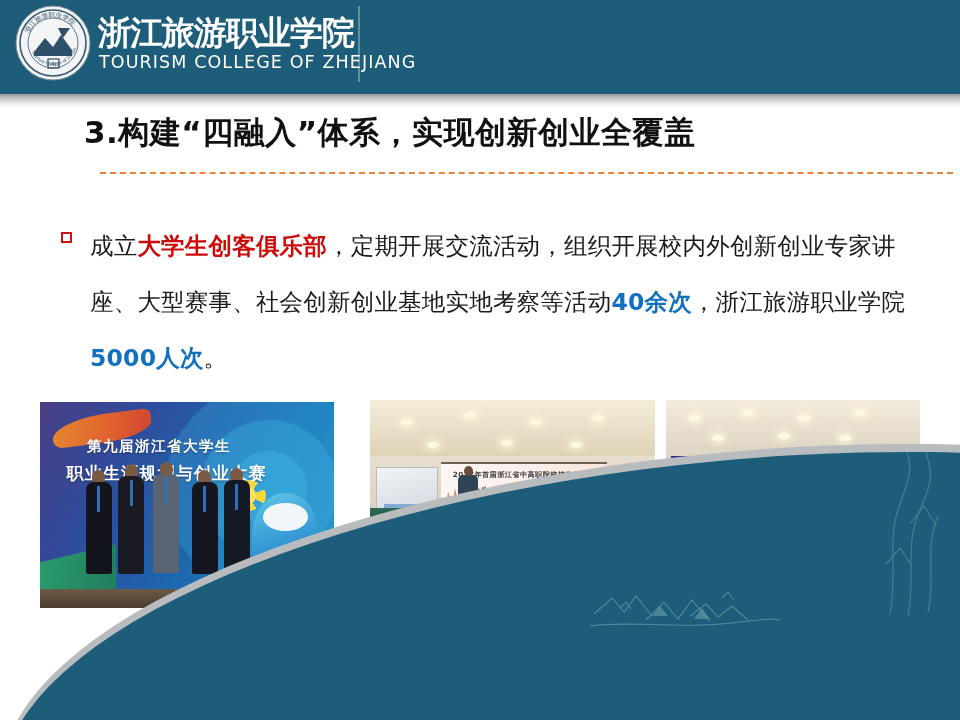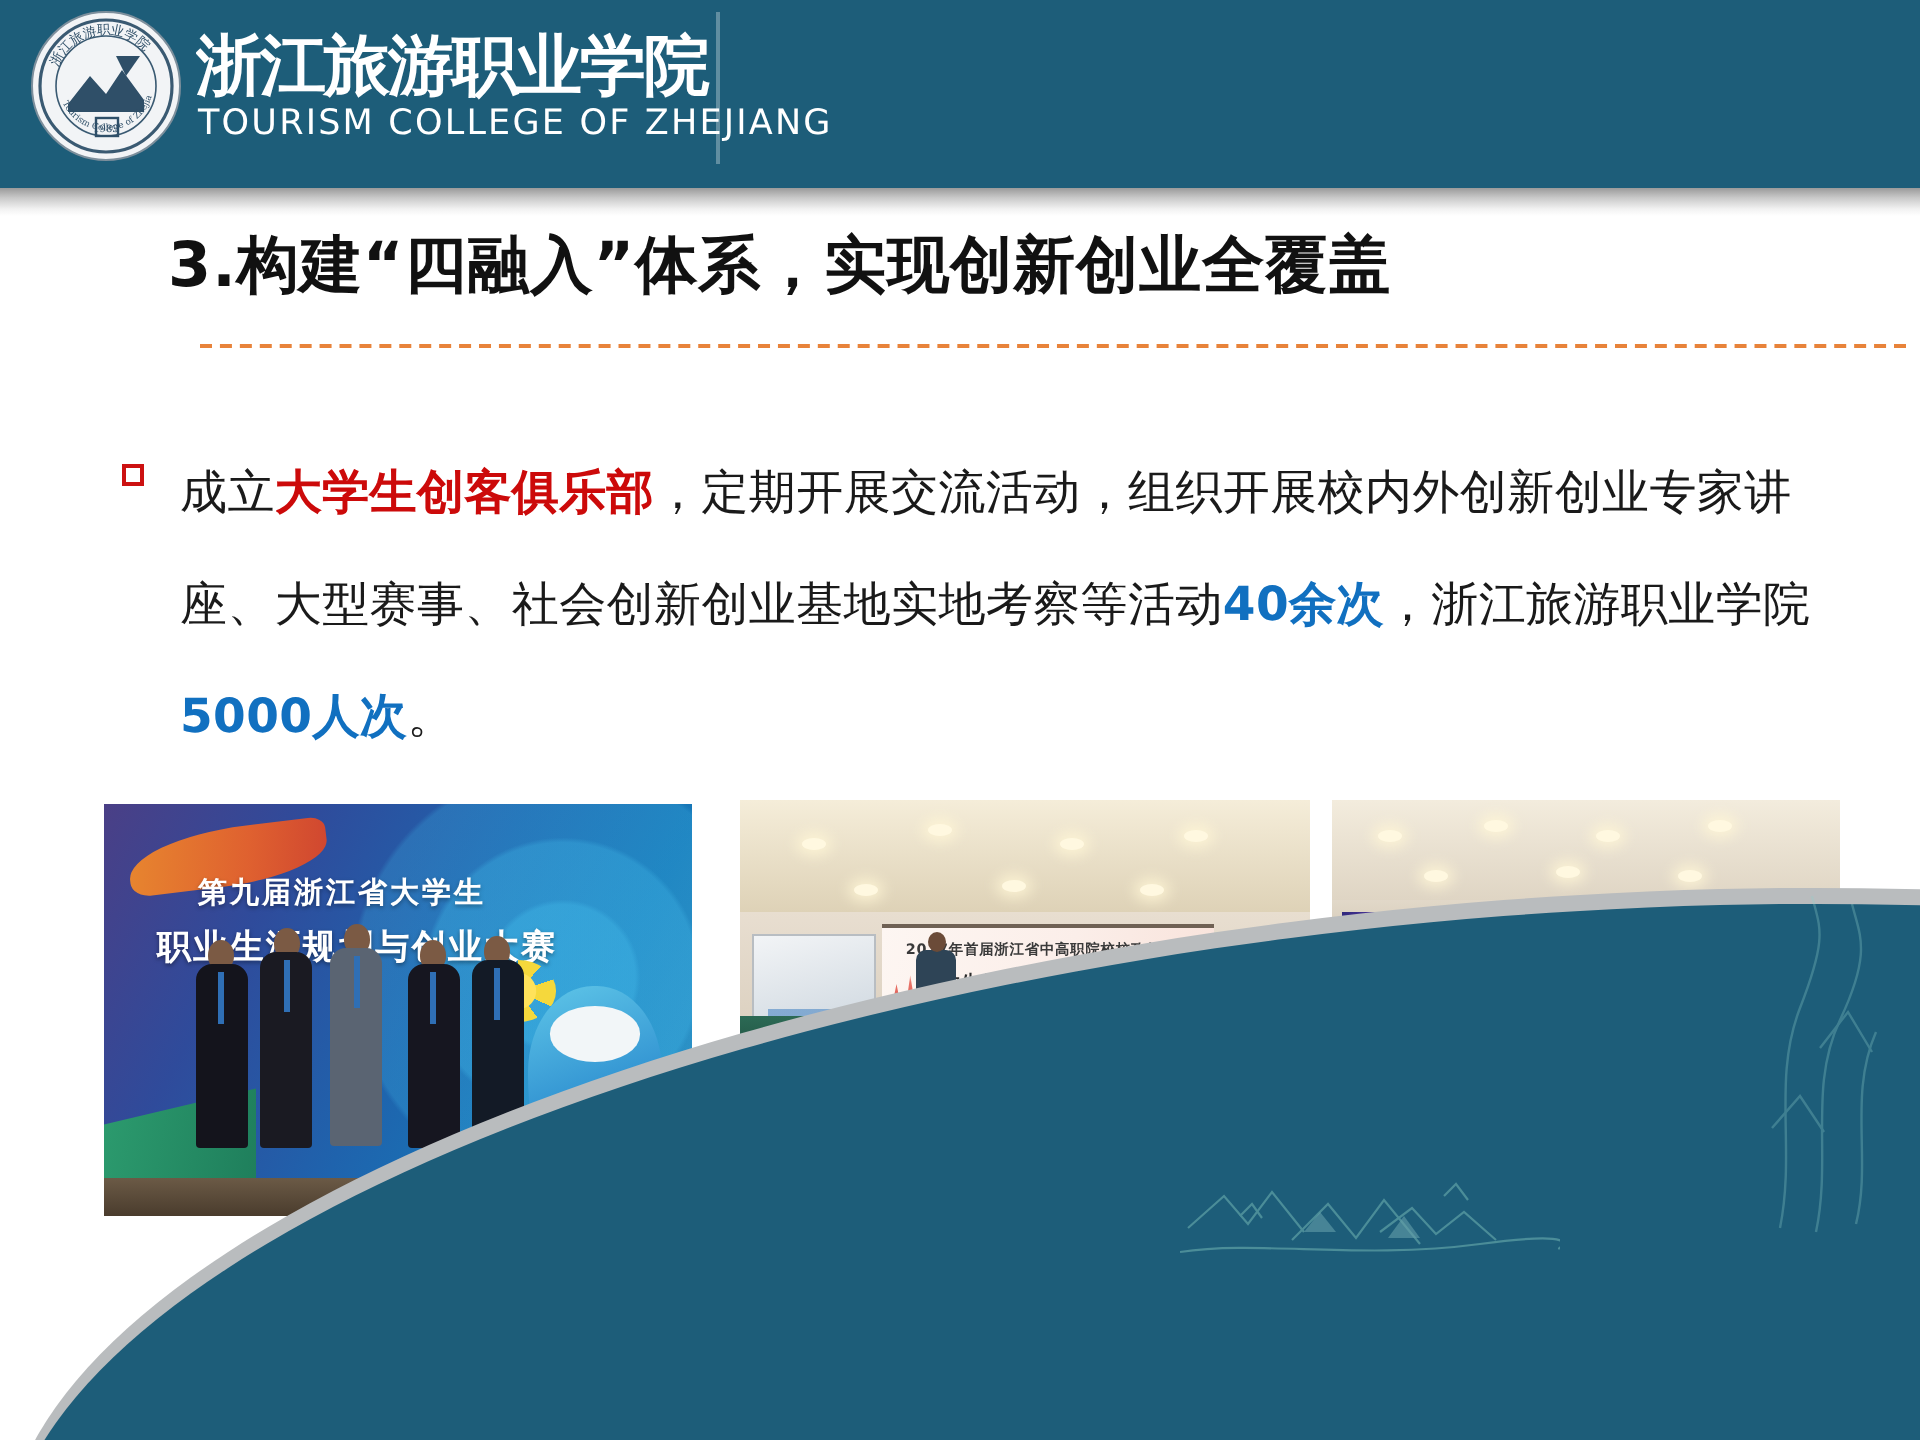--- a/index.html
+++ b/index.html
@@ -102,21 +102,21 @@
   }
   .hi-red   { color: #cc0a0a; font-weight: bold; }
   .hi-blue  { color: #1170c0; font-weight: bold; }
 
   
   .photo {
     position: absolute;
     overflow: hidden;
     background: #223;
   }
-  .photo-1 { left: 52px;  top: 402px; width: 294px; height: 206px; }
+  .photo-1 { left: 40px;  top: 402px; width: 294px; height: 206px; }
   .photo-2 { left: 370px; top: 400px; width: 285px; height: 208px; }
   .photo-3 { left: 666px; top: 400px; width: 254px; height: 208px; }
   .ph-inner { position: absolute; left: 0; top: 0; width: 100%; height: 100%; }
 
   
   .p1-bg {
     background:
       radial-gradient(circle at 78% 42%, rgba(60,175,225,0.55) 0 14%, rgba(60,175,225,0) 15%),
       radial-gradient(circle at 78% 42%, rgba(60,175,225,0.40) 0 26%, rgba(60,175,225,0) 27%),
       radial-gradient(circle at 78% 42%, rgba(60,175,225,0.28) 0 40%, rgba(60,175,225,0) 41%),

